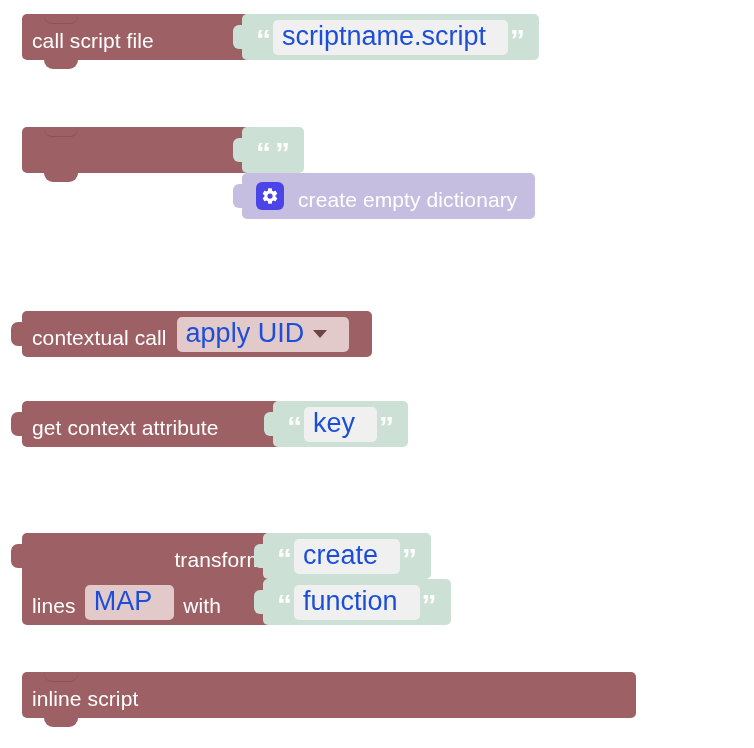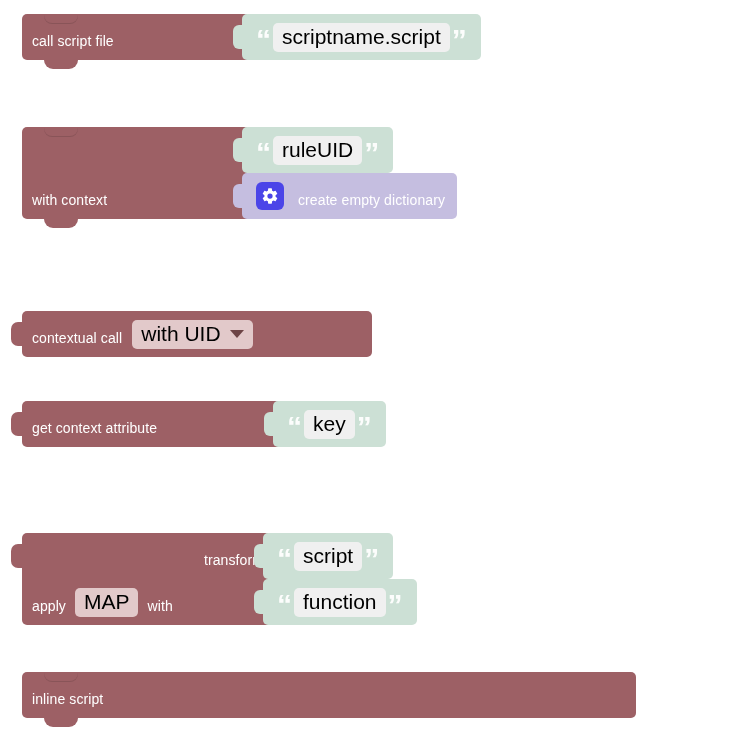--- a/index.html
+++ b/index.html
@@ -35,21 +35,21 @@
     align-items: center;
     height: 46px;
     padding: 0 10px;
     box-sizing: border-box;
     position: relative;
     white-space: nowrap;
   }
 
   .label {
     color: #ffffff;
-    font-size: 14px;
+    font-size: 21px;
     line-height: 1;
     letter-spacing: 0.1px;
     margin-top: 7px;
   }
 
   
   .notch-top {
     position: absolute;
     top: 0px;
     left: 22px;
@@ -125,23 +125,23 @@
   }
   .tab-left.green-tab  { background: #cce0d5; }
   .tab-left.purple-tab { background: #c5bee0; }
 
   
   .field {
     display: inline-flex;
     align-items: center;
     justify-content: center;
     border-radius: 5px;
-    font-size: 21px;
-    color: #000000;
-    padding: 3px 9px 5px 9px;
+    font-size: 27px;
+    color: #1d4ed8;
+    padding: 3px 22px 5px 9px;
     line-height: 1;
   }
   .field.light   { background: #f0f0f0; }
   .field.onblock { background: #e2c9ca; }
 
   .quote {
     color: #ffffff;
     font-size: 30px;
     line-height: 0;
     font-weight: 700;
@@ -225,49 +225,44 @@
   </div>
 </div>
 
 <div class="block w-run" id="blk-run-rule-or-script">
   <div class="body maroon">
     <span class="notch-top"></span>
     <span class="notch-bottom"></span>
     <div class="row">
       <span class="socket green-sock"></span>
     </div>
-    <div class="row">
-      <span class="label">with context</span>
-      <span class="socket purple-sock"></span>
-    </div>
   </div>
   <div class="attached green" style="left:220px; top:0px;">
     <span class="tab-left green-tab"></span>
     <span class="quote">“</span>
-    <span class="field light">ruleUID</span>
-    <span class="quote">”</span>
-  </div>
-  <div class="attached purple" style="left:220px; top:46px; padding-left:14px; padding-right:12px;text-align:right;">
+    <span class="quote">”</span>
+  </div>
+  <div class="attached purple" style="left:220px; top:46px; padding-left:14px; padding-right:18px;text-align:right;">
     <span class="tab-left purple-tab"></span>
     <span class="gear">
       <svg width="18" height="18" viewBox="0 0 24 24" aria-hidden="true">
         <path fill="#ffffff" d="M19.4 13c.04-.32.06-.66.06-1s-.02-.68-.07-1l2.11-1.63a.5.5 0 0 0 .12-.64l-2-3.46a.5.5 0 0 0-.6-.22l-2.49 1a7.3 7.3 0 0 0-1.73-1L14.5 2.2a.5.5 0 0 0-.5-.42h-4a.5.5 0 0 0-.5.42L9.2 5.05c-.63.26-1.2.6-1.73 1l-2.49-1a.5.5 0 0 0-.6.22l-2 3.46a.5.5 0 0 0 .12.64L4.6 11c-.05.32-.07.66-.07 1s.02.68.07 1l-2.11 1.63a.5.5 0 0 0-.12.64l2 3.46c.13.22.38.3.6.22l2.49-1c.53.4 1.1.74 1.73 1l.3 2.85c.04.24.25.42.5.42h4c.25 0 .46-.18.5-.42l.3-2.85c.63-.26 1.2-.6 1.73-1l2.49 1c.22.08.47 0 .6-.22l2-3.46a.5.5 0 0 0-.12-.64L19.4 13ZM12 15.5A3.5 3.5 0 1 1 15.5 12 3.5 3.5 0 0 1 12 15.5Z"></path>
       </svg>
     </span>
     <span class="label">create empty dictionary</span>
   </div>
 </div>
 
 <div class="block w-ctxinfo" id="blk-contextual-info">
   <div class="body maroon">
     <span class="plug-left"></span>
     <div class="row">
       <span class="label">contextual call</span>
       <span class="field onblock" style="margin-left:10px;">
-        <span>with UID</span>
+        <span>apply UID</span>
         <span class="dropdown-arrow"></span>
       </span>
     </div>
   </div>
 </div>
 
 <div class="block w-getctx" id="blk-get-context-attribute">
   <div class="body maroon">
     <span class="plug-left"></span>
     <div class="row">
@@ -284,30 +279,30 @@
 </div>
 
 <div class="block w-transform" id="blk-transform">
   <div class="body maroon">
     <span class="plug-left"></span>
     <div class="row row-right">
       <span class="label">transform</span>
       <span class="socket green-sock"></span>
     </div>
     <div class="row">
-      <span class="label">apply</span>
+      <span class="label">lines</span>
       <span class="field onblock" style="margin:0 9px;">MAP</span>
       <span class="label">with</span>
       <span class="socket green-sock"></span>
     </div>
   </div>
   <div class="attached green" style="left:241px; top:0px;">
     <span class="tab-left green-tab"></span>
     <span class="quote">“</span>
-    <span class="field light">script</span>
+    <span class="field light">create</span>
     <span class="quote">”</span>
   </div>
   <div class="attached green" style="left:241px; top:46px;">
     <span class="tab-left green-tab"></span>
     <span class="quote">“</span>
     <span class="field light">function</span>
     <span class="quote">”</span>
   </div>
 </div>
 

